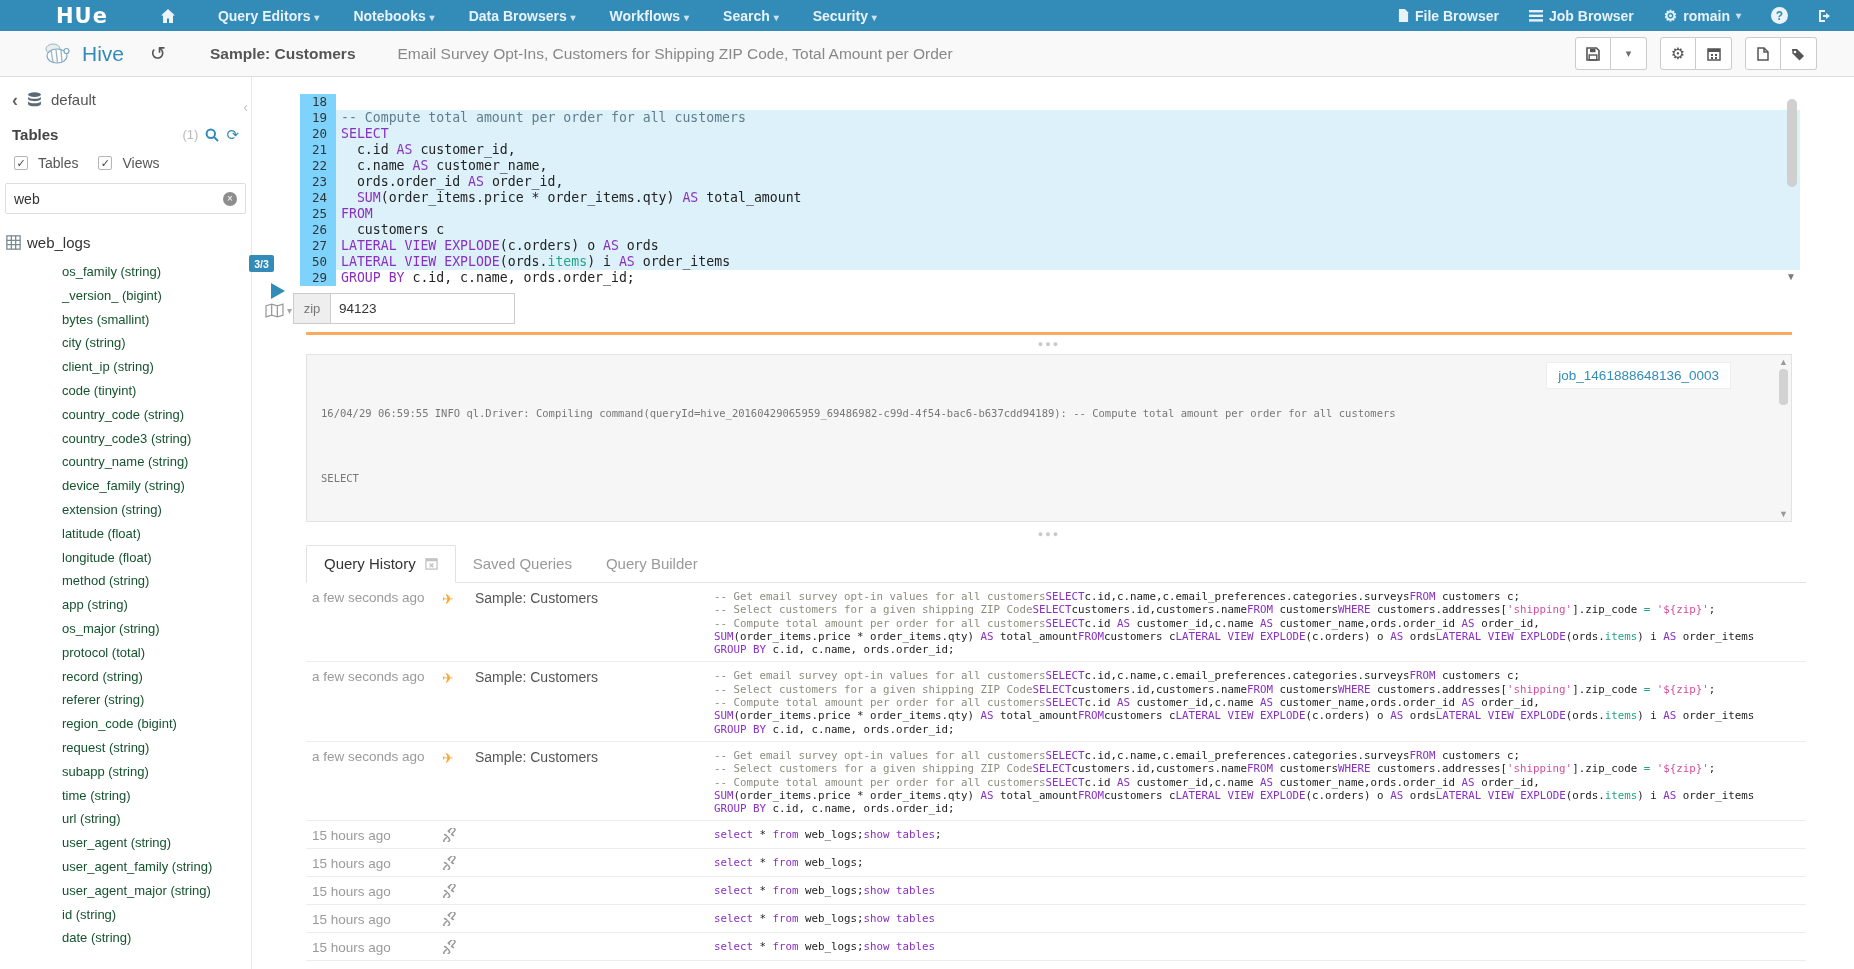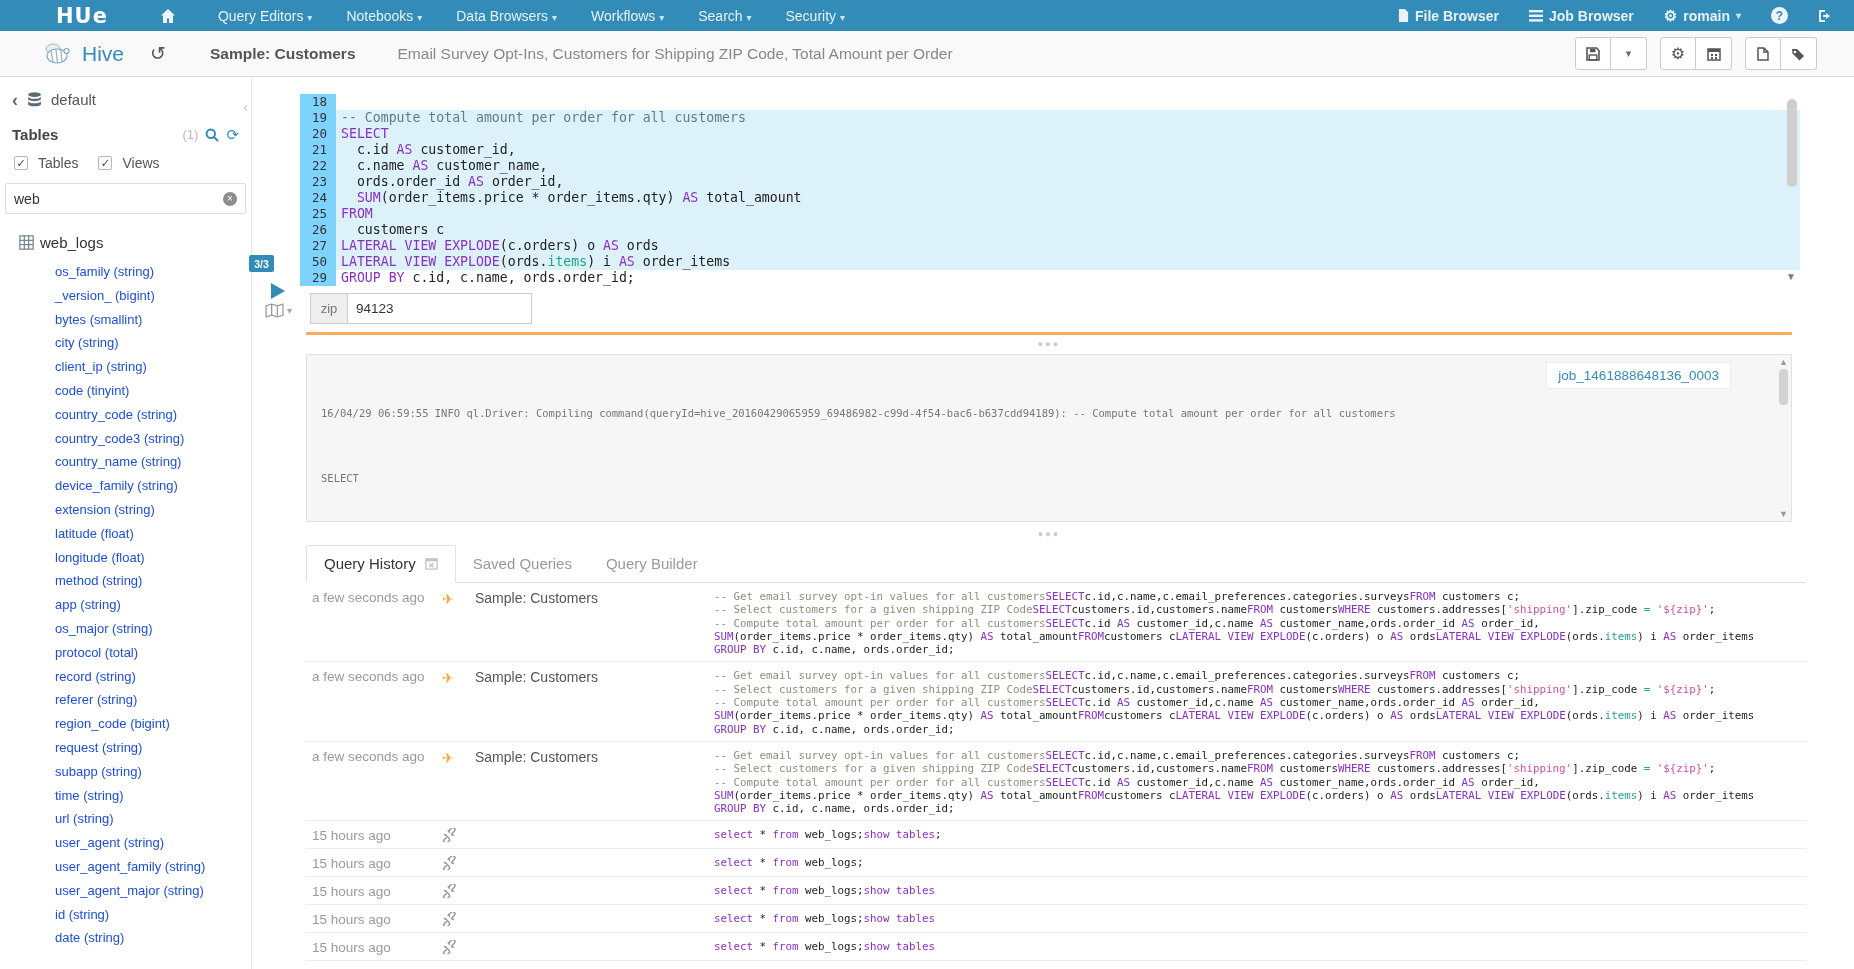--- a/index.html
+++ b/index.html
@@ -7,21 +7,21 @@
     font-family:"Liberation Sans", sans-serif; }
   body { position:relative; }
 
   
   #topnav { position:absolute; left:0; top:0; width:1854px; height:31px;
     background:#338bb8; display:flex; align-items:center; color:#e7f2f9; }
   .logo { font-weight:bold; font-size:21px; letter-spacing:1px; color:#fff;
     margin-left:56px; font-family:"DejaVu Sans", sans-serif;text-align:right; }
   .home-btn { margin-left:52px; display:flex; align-items:center; color:#eaf4fa; }
   #nav-menus { display:flex; align-items:center; gap:34px; margin-left:42px;
-    font-size:14px; font-weight:normal; }
+    font-size:14px; font-weight:bold; }
   .nav-item { cursor:pointer; white-space:nowrap; }
   .caret { font-size:10px; opacity:.85; }
   #nav-right { margin-left:auto; display:flex; align-items:center; gap:30px;
     margin-right:22px; font-size:14px; font-weight:bold; }
   .nav-right-item { display:flex; align-items:center; gap:6px; cursor:pointer; }
   .gear-glyph { font-size:15px; }
   .help-circle { width:17px; height:17px; border-radius:50%; background:#eaf4fa;
     color:#338bb8; font-size:12px; font-weight:bold; display:flex;
     align-items:center; justify-content:center; }
 
@@ -59,25 +59,25 @@
   .cb { width:14px; height:14px; border:1px solid #b5b5b5; border-radius:2px;
     background:#fdfdfd; color:#444; font-size:11px; display:inline-flex;
     align-items:center; justify-content:center; cursor:pointer; }
   .filters .lbl { margin-right:10px; }
   .search-box { margin:12px 5px 0 5px; height:31px; border:1px solid #ddd;
     border-radius:2px; display:flex; align-items:center; padding:0 8px; background:#fff; }
   .search-box input { border:none; outline:none; flex:1; font-size:14px;
     color:#333; font-family:"Liberation Sans",sans-serif; background:transparent; }
   .clear-circle { width:14px; height:14px; border-radius:50%; background:#8d8d8d;
     color:#fff; font-size:10px; line-height:14px; text-align:center; cursor:pointer; }
-  .table-row { display:flex; align-items:center; gap:6px; margin:20px 0 0 19px;
+  .table-row { display:flex; align-items:center; gap:6px; margin:20px 0 0 6px;
     color:#333; font-size:15px; cursor:pointer; }
   #column-list { margin-top:9px; }
-  .col-item { padding-left:47px; line-height:23.8px; font-size:13px; color:#1d4ed8;
-    cursor:pointer; white-space:nowrap;margin-left:8px; }
+  .col-item { padding-left:62px; line-height:23.8px; font-size:13px; color:#14532d;
+    cursor:pointer; white-space:nowrap; }
 
   
   #main { position:absolute; left:252px; top:77px; right:0; bottom:0; background:#fff; }
 
   .stmt-badge { position:absolute; left:-3px; top:178px; width:25px; height:17px;
     background:#338bb8; color:#fff; font-size:10.5px; font-weight:bold;
     border-radius:2px; display:flex; align-items:center; justify-content:center; z-index:5; }
   .play-btn { position:absolute; left:19px; top:206px; width:0; height:0;
     border-left:14px solid #338bb8; border-top:8px solid transparent;
     border-bottom:8px solid transparent; cursor:pointer; }
@@ -95,21 +95,21 @@
   .tok-k { color:#8930c1; }
   .tok-t { color:#222; }
   .tok-s { color:#d4509c; }
   .tok-g { color:#22a38a; }
 
   .ed-scroll-thumb { position:absolute; left:1535px; top:22px; width:10px; height:88px;
     background:#cfcfcf; border-radius:5px; cursor:pointer; }
   .ed-scroll-down { position:absolute; left:1534px; top:194px; color:#7a7a7a;
     font-size:10px; cursor:pointer; }
 
-  .var-row { position:absolute; left:58px; top:216px; display:flex; }
+  .var-row { position:absolute; left:41px; top:216px; display:flex; }
   .var-label { width:38px; height:31px; background:#eee; border:1px solid #ccc;
     color:#777; font-size:13px; display:flex; align-items:center; justify-content:center; }
   .var-input { width:184px; height:31px; border:1px solid #ccc; border-left:none;
     padding:0 8px; font-size:13.5px; color:#333; outline:none;
     font-family:"Liberation Sans",sans-serif; }
 
   .orange-rule { position:absolute; left:54px; top:255px; width:1486px; height:3px;
     background:#fbab60; }
   .resize-dots { position:absolute; left:54px; width:1486px; text-align:center;
     color:#c9c9c9; font-size:9px; letter-spacing:2px; cursor:row-resize; }

